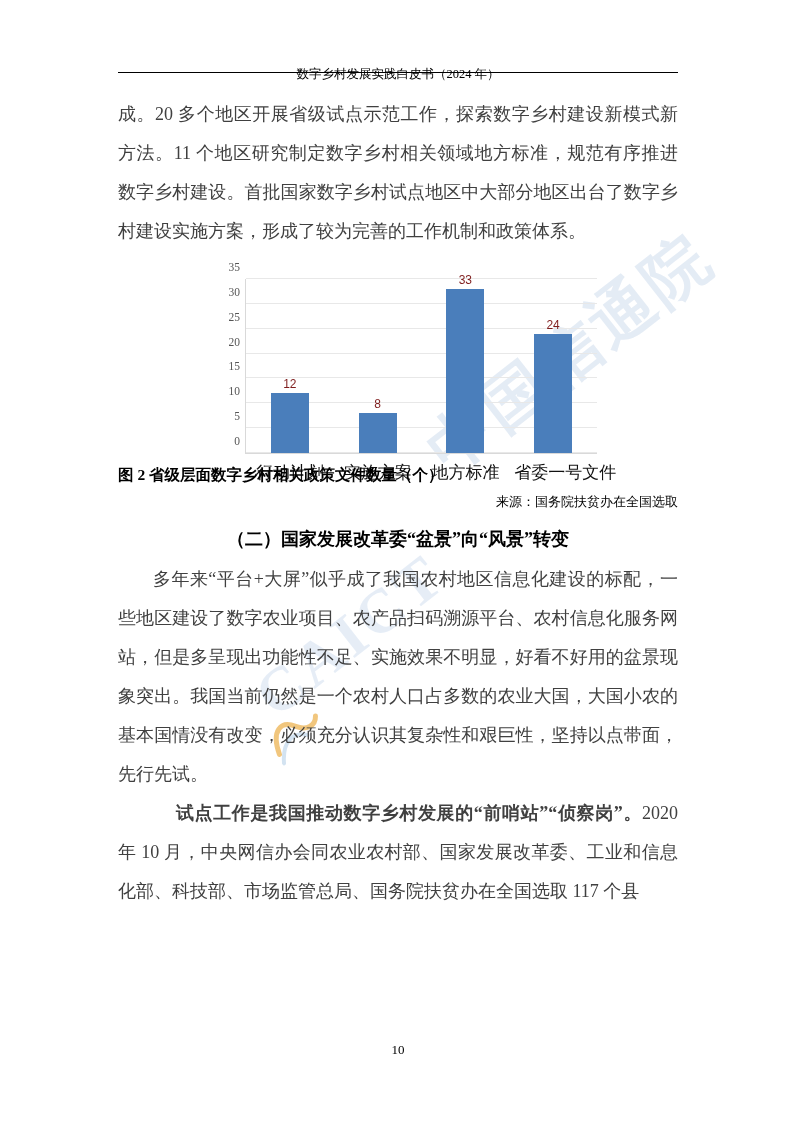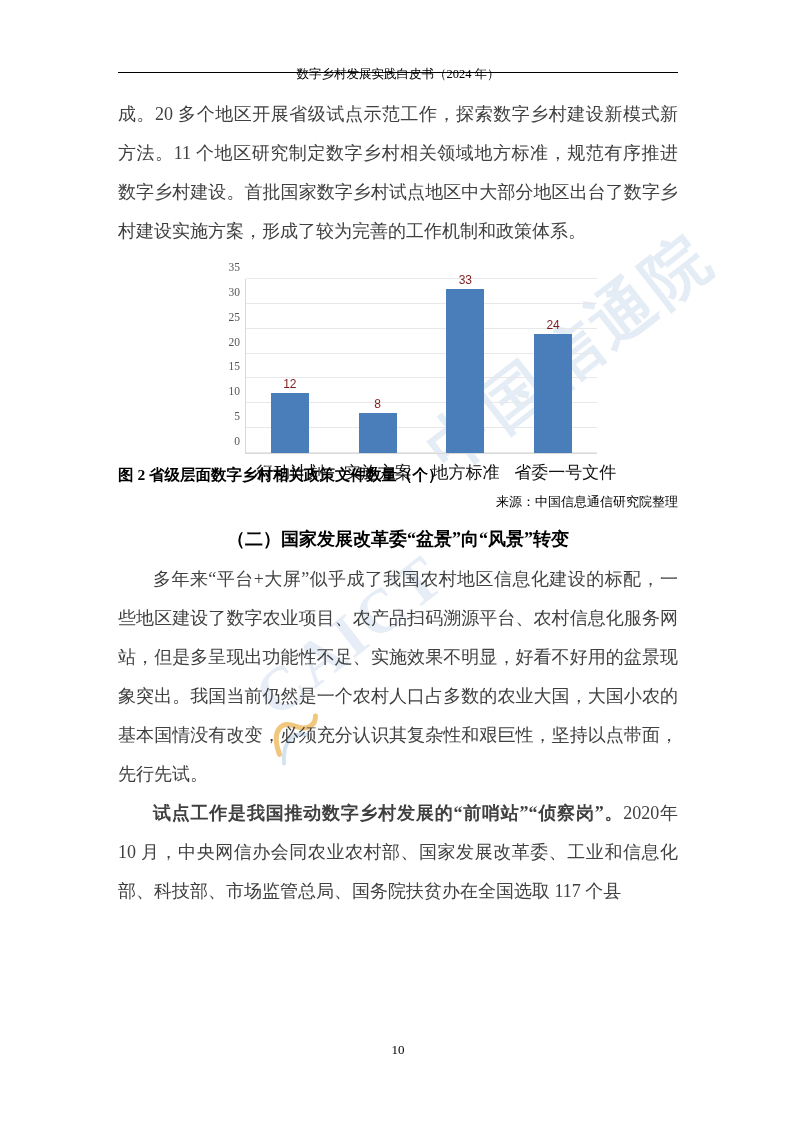--- a/index.html
+++ b/index.html
@@ -87,21 +87,21 @@
   p.para {
     margin: 0;
     font-size: 18px;
     line-height: 39px;
     color: #404040;
     text-align: justify;
     text-justify: inter-ideograph;
     letter-spacing: 0px;
   }
   p.indent { text-indent: 35px; }
-  .bold { font-weight: bold; }
+  .bold { font-weight: bold; margin-left: 23px; }
   
   .chart-wrap {
     position: relative;
     margin: 6px 0 0 0;
     width: 560px;
     height: 245px;
     z-index: 10;
   }
   .chart-box {
     position: absolute;
@@ -251,21 +251,21 @@
           <div class="bar-label" style="left:62.5%; bottom:95.5%;">33</div>
           <div class="bar-label" style="left:87.5%; bottom:69.8%;">24</div>
 
           <div class="xtick" style="left:12.5%;">行动计划</div>
           <div class="xtick" style="left:37.5%;">实施方案</div>
           <div class="xtick" style="left:62.5%;">地方标准</div>
           <div class="xtick" style="left:87.5%;padding-left:24px;">省委一号文件</div>
         </div>
       </div>
       <div class="chart-caption">图 2 省级层面数字乡村相关政策文件数量（个）</div>
-      <div class="chart-source">来源：中国信息通信研究院整理</div>
+      <div class="chart-source">来源：国务院扶贫办在全国选取</div>
     </div>
 
     <h2 class="section">（二）国家发展改革委“盆景”向“风景”转变</h2>
 
     <p class="para indent">多年来“平台+大屏”似乎成了我国农村地区信息化建设的标配，一些地区建设了数字农业项目、农产品扫码溯源平台、农村信息化服务网站，但是多呈现出功能性不足、实施效果不明显，好看不好用的盆景现象突出。我国当前仍然是一个农村人口占多数的农业大国，大国小农的基本国情没有改变，必须充分认识其复杂性和艰巨性，坚持以点带面，先行先试。</p>
 
     <p class="para indent"><span class="bold">试点工作是我国推动数字乡村发展的“前哨站”“侦察岗”。</span><span>2020年 10 月，中央网信办会同农业农村部、国家发展改革委、工业和信息化部、科技部、市场监管总局、国务院扶贫办在全国选取 117 个县</span></p>
 
   </div>
 

